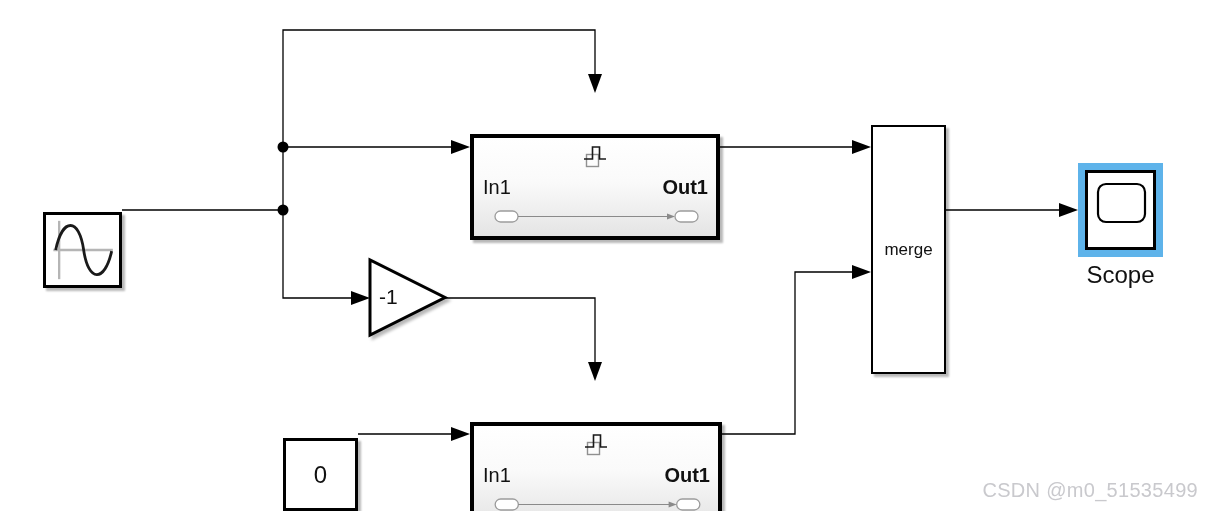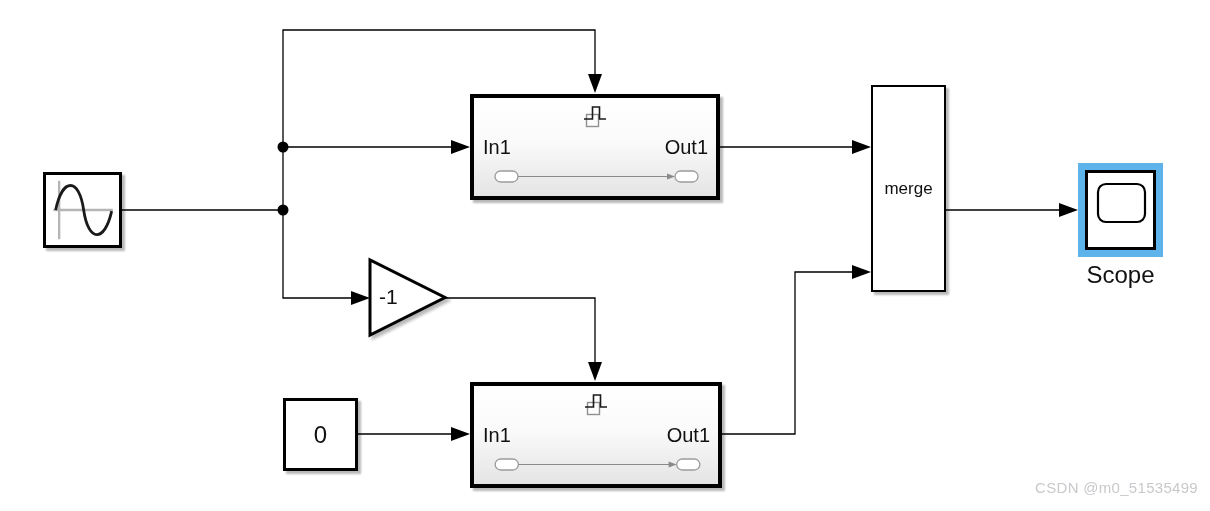--- a/index.html
+++ b/index.html
@@ -2,53 +2,53 @@
 <html><head>
 <meta charset="utf-8">
 <style>
   html,body{margin:0;padding:0;background:#fff;}
   .canvas{
     position:relative;width:1210px;height:511px;background:#ffffff;
     font-family:"Liberation Sans",sans-serif;overflow:hidden;
   }
   #wires{position:absolute;left:0;top:0;width:1210px;height:511px;pointer-events:none;}
   .block{position:absolute;background:#fff;border:3px solid #000;
-         box-shadow:3px 3px 2px rgba(0,0,0,.28);box-sizing:border-box;}
+         box-shadow:3px 3px 2px rgba(0,0,0,.28);box-sizing:border-box;margin-top:40px;}
   
   .sine{left:43px;top:172px;width:79px;height:76px;}
   .sine svg{display:block;width:100%;height:100%;}
   
   .constant{left:283px;top:398px;width:75px;height:73px;
             display:flex;align-items:center;justify-content:center;
             font-size:24px;color:#111;}
   
   .subsys{border-width:4px;background:linear-gradient(180deg,#ffffff 0%,#fafafa 45%,#e4e4e4 100%);}
   .sub1{left:470px;top:94px;width:250px;height:106px;}
   .sub2{left:470px;top:382px;width:252px;height:106px;}
   .port-label{position:absolute;top:37px;font-size:20px;color:#111;line-height:24px;}
   .in-label{left:9px;}
-  .out-label{right:8px;}
+  .out-label{right:8px;font-weight:bold;}
   .enable-ic{position:absolute;left:50%;top:6px;transform:translateX(-50%);}
   .mini{position:absolute;left:0;bottom:11px;width:100%;height:16px;}
   
   .gain-svg{position:absolute;left:364px;top:254px;width:88px;height:88px;overflow:visible;}
   .gain-label{position:absolute;left:379px;top:285px;font-size:21px;color:#111;}
   
-  .merge{left:871px;top:85px;width:75px;height:207px;border-width:2px;
+  .merge{left:871px;top:85px;width:75px;height:249px;border-width:2px;
          display:flex;align-items:center;justify-content:center;
          font-size:17px;color:#111;}
   
   .scope-sel{position:absolute;left:1078px;top:163px;width:85px;height:94px;
              background:#5eb3ea;box-sizing:border-box;padding:7px;}
   .scope-box{width:100%;height:100%;background:#fff;border:3px solid #000;box-sizing:border-box;
              display:flex;align-items:center;justify-content:center;}
   .scope-name{position:absolute;left:1070px;top:261px;width:101px;text-align:center;
               font-size:24px;color:#111;}
   
-  .watermark{position:absolute;right:12px;top:479px;font-size:15px;
+  .watermark{position:absolute;right:12px;top:479px;font-size:20px;
              color:#c9c9cd;letter-spacing:.3px;text-align:center;}
 </style>
 </head>
 <body>
 
 <div class="canvas">
 
   <svg id="wires">
       <polyline points="122,210 283,210" fill="none" stroke="#000000" stroke-width="1.3"></polyline>
       <polyline points="283,210 283,147" fill="none" stroke="#000000" stroke-width="1.3"></polyline>

